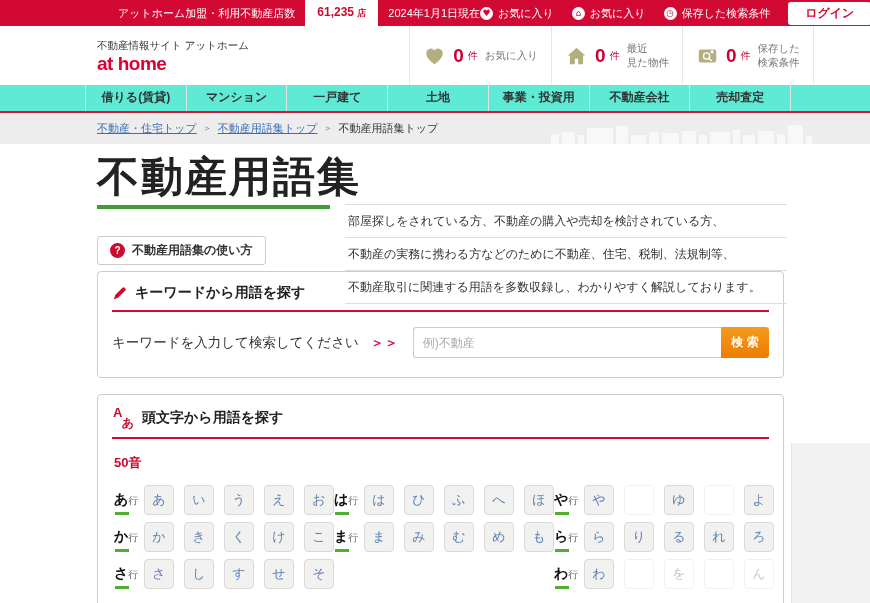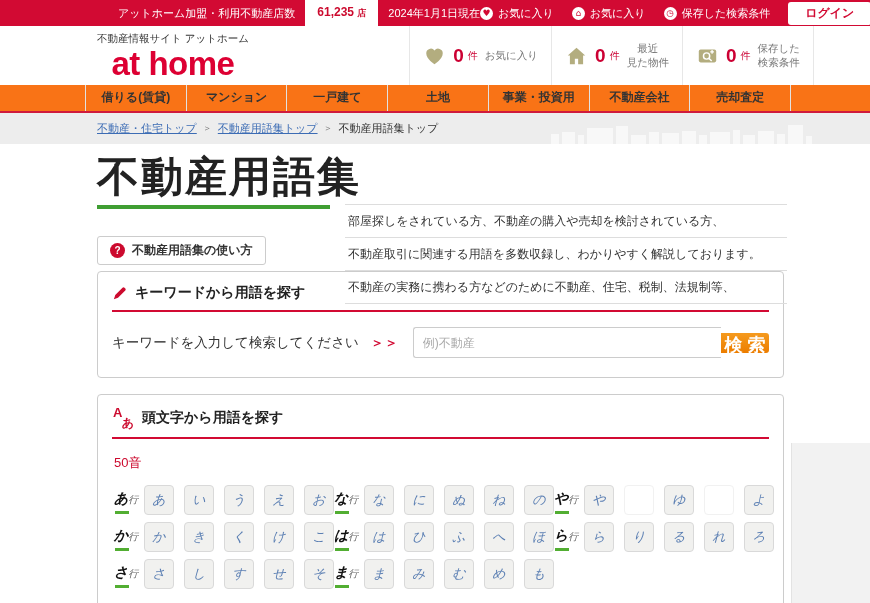--- a/index.html
+++ b/index.html
@@ -14,34 +14,34 @@
     padding:16px 12px; font-size:12px; line-height:1.1; }
   .store-badge .unit { font-size:9px; font-weight:bold; }
   .topbar-right { margin-left:auto; display:flex; align-items:center; gap:18px; white-space:nowrap; }
   .tb-link { display:flex; align-items:center; gap:5px; cursor:pointer; }
   .tb-icon { width:13px; height:13px; background:#fff; color:#d20a33; border-radius:50%;
     font-size:9px; line-height:13px; text-align:center; font-family:"DejaVu Sans",sans-serif; }
   .login-btn { background:#fff; color:#d20a33; font-weight:bold; font-size:12px;
     border:none; border-radius:3px; padding:3px 17px; cursor:pointer; }
 
   
-  .site-header { height:59px; display:flex; align-items:stretch; background:#fff; padding-left:97px;text-align:center; }
+  .site-header { height:59px; display:flex; align-items:stretch; background:#fff; padding-left:97px; }
   .logo-block { display:flex; flex-direction:column; justify-content:center; }
   .tagline { font-size:10.5px; color:#333; margin-bottom:1px; }
-  .logo { font-size:33px; font-weight:bold; color:#dd0033; letter-spacing:-0.5px; line-height:1; }
+  .logo { font-size:19px; font-weight:bold; color:#dd0033; letter-spacing:-0.5px; line-height:1; }
   .counters { margin-left:auto; display:flex; margin-right:56px; }
   .counter { display:flex; align-items:center; gap:7px; padding:0 13px; border-left:1px solid #e7e7e7; cursor:pointer; }
   .counter:last-child { border-right:1px solid #e7e7e7; }
   .counter-icon svg { display:block; }
   .counter-num { font-size:19px; font-weight:bold; color:#cc0033; }
   .counter-unit { font-size:10px; color:#cc0033; margin-left:-3px; }
   .counter-label { font-size:10.5px; color:#777; line-height:1.3; white-space:pre-line; }
 
   
-  .nav-wrap { border-bottom:2px solid #d01a3c; background:#f97316; }
+  .nav-wrap { border-bottom:2px solid #d01a3c; background:#5eead4; }
   .main-nav { display:flex; margin-left:85px; width:706px; }
   .nav-item { flex:1; text-align:center; font-size:12px; font-weight:bold; color:#333;
     padding:4px 0 5px; border-left:1px solid #e2e2e2; cursor:pointer; white-space:nowrap; }
   .nav-item:last-child { border-right:1px solid #e2e2e2; }
 
   
   .breadcrumb-strip { position:relative; background:#ededed; height:31px; display:flex;
     align-items:center; padding-left:97px; font-size:11px; overflow:hidden; }
   .bc-link { color:#3c6cb4; text-decoration:underline; cursor:pointer; }
   .bc-sep { margin:0 6px; color:#777; font-size:9px; }
@@ -75,27 +75,27 @@
   .a-icon { position:relative; width:22px; height:22px; color:#cc0a2e; }
   .a-lat { position:absolute; left:1px; top:-2px; font-size:13px; font-weight:bold; }
   .a-hira { position:absolute; right:0; bottom:-3px; font-size:12px; font-weight:bold; }
 
   .search-row { display:flex; align-items:center; margin:15px 0 7px; }
   .search-prompt { font-size:13.5px; color:#333; }
   .chevrons { color:#d20a33; font-weight:bold; font-size:13px; letter-spacing:1px; margin:0 14px 0 12px; }
   .search-input { flex:1; height:31px; border:1px solid #ccc; border-right:none;
     border-radius:3px 0 0 3px; padding:0 9px; font-size:12px; color:#333; outline:none; }
   .search-input::placeholder { color:#aaa; }
-  .search-btn { height:20px; width:48px; background:linear-gradient(#f59a1e,#ec7d00); color:#fff;
-    border:none; border-radius:0 3px 3px 0; font-size:18px; font-weight:bold; cursor:pointer; white-space:nowrap; }
-
-  .kana-sub { color:#cc0a2e; font-weight:normal; font-size:13px; margin:15px 0 13px 2px; }
+  .search-btn { height:31px; width:48px; background:linear-gradient(#f59a1e,#ec7d00); color:#fff;
+    border:none; border-radius:0 3px 3px 0; font-size:12px; font-weight:bold; cursor:pointer; white-space:nowrap; }
+
+  .kana-sub { color:#cc0a2e; font-weight:bold; font-size:13px; margin:15px 0 13px 2px; }
   .kana-grid { display:flex; justify-content:space-between; padding:0 2px; }
   .kana-col { display:flex; flex-direction:column; gap:7px; width:220px; }
-  .kana-row { display:flex; align-items:center;font-style:italic; }
+  .kana-row { display:flex; align-items:flex-end; }
   .row-label { width:30px; padding-top:3px; flex:none; }
   .row-kana { font-size:14px; font-weight:bold; color:#111; }
   .row-gyo { font-size:10px; color:#666; }
   .row-underline { width:14px; height:3px; background:#52ae32; margin-top:3px; margin-left:1px; }
   .cells { display:flex; gap:10px; }
   .kana-btn { width:30px; height:30px; border-radius:4px; display:flex; align-items:center;
     justify-content:center; font-size:13px; }
   .kana-btn.active { background:#f1f1ef; border:1px solid #d9d9d9; color:#5b7fb3; cursor:pointer; }
   .kana-btn.empty { background:#fff; border:1px solid #f1f1f1; }
   .kana-btn.disabled { background:#fff; border:1px solid #f1f1f1; color:#c3c3c3; }
@@ -220,22 +220,22 @@
   <div class="title-row">
     <h1 class="page-title">不動産用語集</h1>
     <div class="title-underline"></div>
     <br>
     <button class="help-btn">
       <span class="q-icon">?</span>
       <span>不動産用語集の使い方</span>
     </button>
     <div class="desc" id="desc">
         <div class="desc-line">部屋探しをされている方、不動産の購入や売却を検討されている方、</div>
+        <div class="desc-line">不動産の実務に携わる方などのために不動産、住宅、税制、法規制等、</div>
         <div class="desc-line">不動産取引に関連する用語を多数収録し、わかりやすく解説しております。</div>
-        <div class="desc-line">不動産の実務に携わる方などのために不動産、住宅、税制、法規制等、</div>
       </div>
   </div>
 
   <div class="card" id="keyword-card">
     <div class="card-header">
       <span class="pencil-icon">
         <svg width="15" height="15" viewBox="0 0 24 24" fill="#cc0a2e">
             <path d="M3 21l2.2-6.6L16.8 2.8a2.3 2.3 0 0 1 3.2 0l1.2 1.2a2.3 2.3 0 0 1 0 3.2L9.6 18.8 3 21z"></path>
           </svg>
       </span>
@@ -286,30 +286,20 @@
               <div class="kana-btn active">さ</div>
               <div class="kana-btn active">し</div>
               <div class="kana-btn active">す</div>
               <div class="kana-btn active">せ</div>
               <div class="kana-btn active">そ</div>
             </div>
           </div>
         </div>
         <div class="kana-col">
           <div class="kana-row">
-            <div class="row-label"><span><span class="row-kana">な</span><span class="row-gyo">行</span></span><div class="row-underline"></div></div>
-            <div class="cells">
-              <div class="kana-btn active">な</div>
-              <div class="kana-btn active">に</div>
-              <div class="kana-btn active">ぬ</div>
-              <div class="kana-btn active">ね</div>
-              <div class="kana-btn active">の</div>
-            </div>
-          </div>
-          <div class="kana-row">
             <div class="row-label"><span><span class="row-kana">は</span><span class="row-gyo">行</span></span><div class="row-underline"></div></div>
             <div class="cells">
               <div class="kana-btn active">は</div>
               <div class="kana-btn active">ひ</div>
               <div class="kana-btn active">ふ</div>
               <div class="kana-btn active">へ</div>
               <div class="kana-btn active">ほ</div>
             </div>
           </div>
           <div class="kana-row">
@@ -337,16 +327,26 @@
           <div class="kana-row">
             <div class="row-label"><span><span class="row-kana">ら</span><span class="row-gyo">行</span></span><div class="row-underline"></div></div>
             <div class="cells">
               <div class="kana-btn active">ら</div>
               <div class="kana-btn active">り</div>
               <div class="kana-btn active">る</div>
               <div class="kana-btn active">れ</div>
               <div class="kana-btn active">ろ</div>
             </div>
           </div>
+          <div class="kana-row">
+            <div class="row-label"><span><span class="row-kana">わ</span><span class="row-gyo">行</span></span><div class="row-underline"></div></div>
+            <div class="cells">
+              <div class="kana-btn active">わ</div>
+              <div class="kana-btn empty"></div>
+              <div class="kana-btn disabled">を</div>
+              <div class="kana-btn empty"></div>
+              <div class="kana-btn disabled">ん</div>
+            </div>
+          </div>
         </div>
       </div>
   </div>
 </div>
 
 </body></html>

